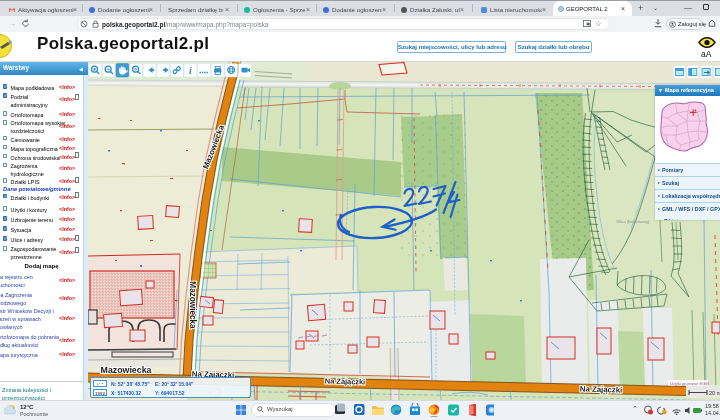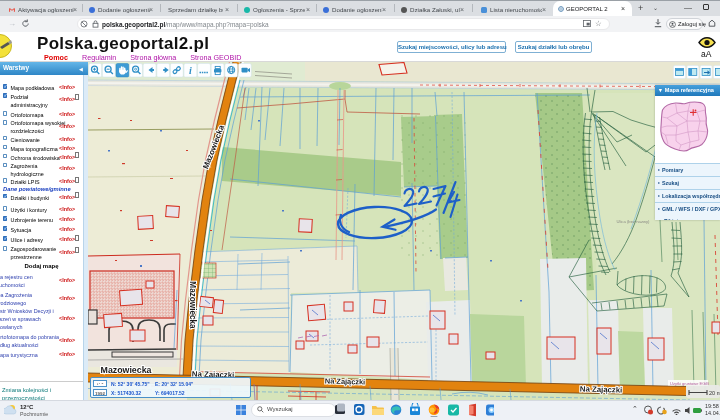--- a/index.html
+++ b/index.html
@@ -138,21 +138,20 @@
       <path d="M1.5 4.5L5 1.5l3.5 3V9h-7z" fill="none" stroke="#45494e" stroke-width="1.1"></path>
     </svg>
 
   <div id="pghead"></div>
   <div id="logo"></div>
   <svg class="abs" style="left:0; top:38px;" width="12" height="16" viewBox="0 0 12 16">
       <path d="M0 9 L8 4 L10 6 L2 11 Z" fill="#555"></path>
       <path d="M8 4 L11 2 L12 5 L10 6 Z" fill="#999"></path>
     </svg>
   <div id="ptitle">Polska.geoportal2.pl</div>
-  <div id="plinks"><span style="color:#e00000;font-weight:bold;">Pomoc</span><span class="slink">Regulamin</span><span class="slink">Strona główna</span><span class="slink">Strona GEOBID</span></div>
   <div class="btnsrch" style="left:397px; width:109px;">Szukaj miejscowości, ulicy lub adresu</div>
   <div class="btnsrch" style="left:515px; width:77px;">Szukaj działki lub obrębu</div>
   <svg class="abs" style="left:698px; top:37px;" width="18" height="11" viewBox="0 0 18 11">
       <path d="M1 5.5C3.5 2 6 0.8 9 0.8S14.5 2 17 5.5C14.5 9 12 10.2 9 10.2S3.5 9 1 5.5Z" fill="#f5e050" stroke="#111" stroke-width="1.4"></path>
       <circle cx="9" cy="5.5" r="2.6" fill="#111"></circle>
     </svg>
   <div style="position:absolute; left:701px; top:49px; font-size:8.5px; color:#111;">aA</div>
 
   <div id="mapwrap" class="abs" style="left:88px; top:62px; width:632px; height:338px; background:#edecd6;">
   <svg width="632" height="338" viewBox="88 62 632 338">

